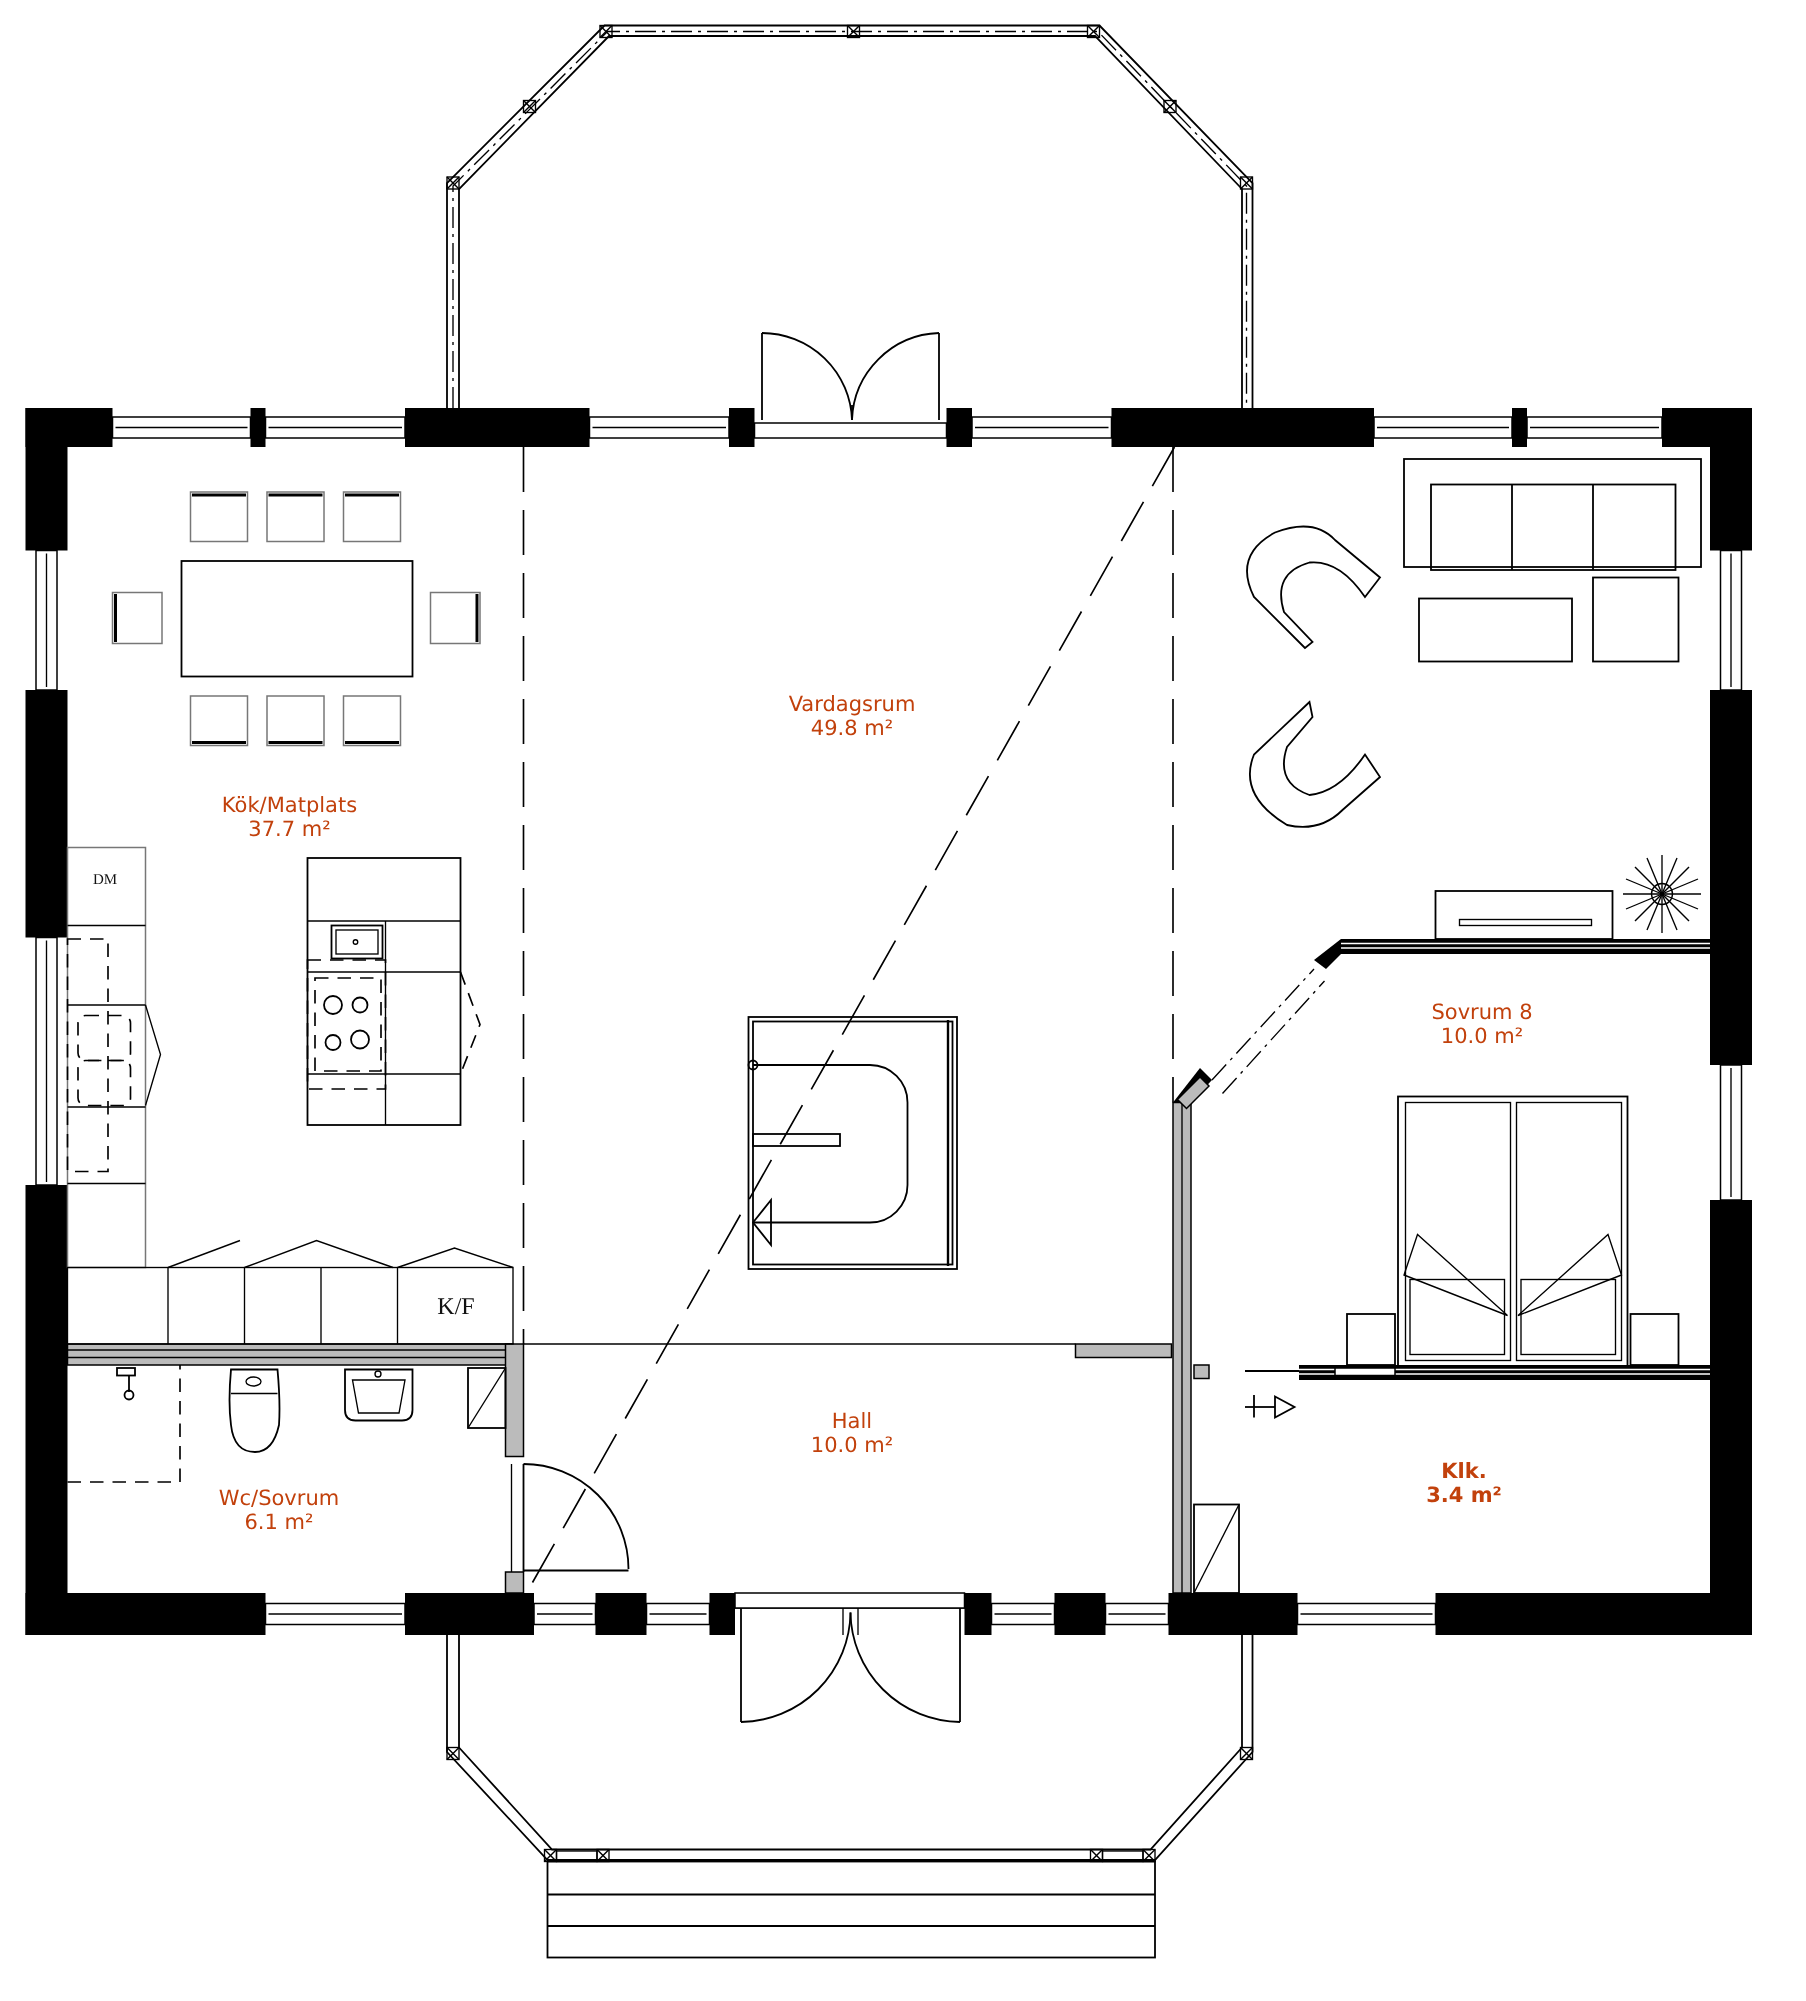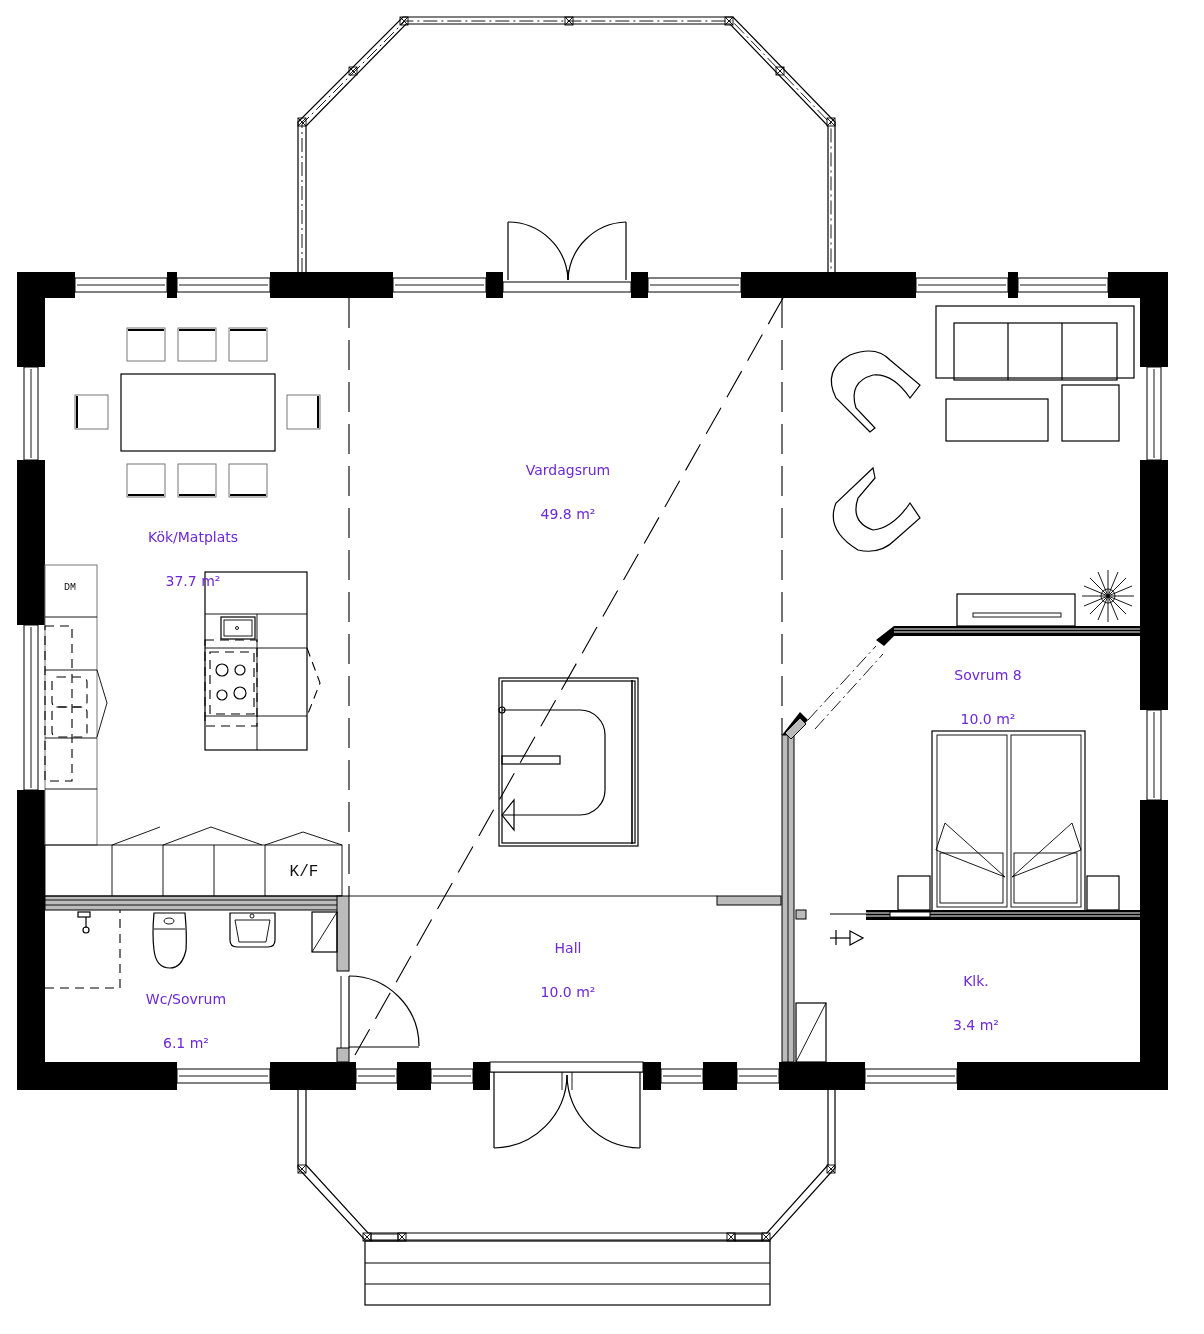--- a/index.html
+++ b/index.html
@@ -8,23 +8,23 @@
   .wall { fill: #000; }
   .ln { fill: none; stroke: #000; stroke-width: 1.2; }
   .ln2 { fill: none; stroke: #000; stroke-width: 1.6; }
   .thin { fill: none; stroke: #000; stroke-width: 0.9; }
   .gray { fill: none; stroke: #777; stroke-width: 1; }
   .dash { fill: none; stroke: #000; stroke-width: 1.1; stroke-dasharray: 9 6; }
   .dashlong { fill: none; stroke: #000; stroke-width: 1.1; stroke-dasharray: 30 12; }
   .dashdot { fill: none; stroke: #000; stroke-width: 0.9; stroke-dasharray: 14 4 2 4; }
   .win { fill: #fff; stroke: #000; stroke-width: 1; }
   .partition { fill: #bbb; stroke: #000; stroke-width: 1; }
-  .label { position: absolute; text-align: center; font-family: "DejaVu Sans", sans-serif; font-size: 14px; line-height: 16px; color: #6d28d9; white-space: nowrap; transform: translateX(-50%); }
-  .label .area { display: block; margin-top: 28px; }
-  .small-label { position: absolute; font-family: Liberation Mono, monospace; color: #111; white-space: nowrap; transform: translate(-50%, -50%); }
+  .label { position: absolute; text-align: center; font-family: "DejaVu Sans", sans-serif; font-size: 14px; line-height: 16px; color: #c2410c; white-space: nowrap; transform: translateX(-50%); }
+  .label .area { display: block; }
+  .small-label { position: absolute; font-family: Liberation Serif, serif; color: #111; white-space: nowrap; transform: translate(-50%, -50%); }
 </style>
 </head>
 <body>
 
 <svg id="plan" viewBox="0 0 1204 1334" xmlns="http://www.w3.org/2000/svg">
 
   <g>
 
     <polyline class="ln" points="298,272 298,122 403,17 733,17 835,122 835,272"></polyline>
     <polyline class="ln" points="306,272 306,126 406,24 730,24 828,126 828,272"></polyline>
@@ -369,19 +369,19 @@
   <span class="area">10.0 m²</span>
 </div>
 <div class="label" style="left:568px; top:940px;">
   <span>Hall</span>
   <span class="area">10.0 m²</span>
 </div>
 <div class="label" style="left:186px; top:991px;">
   <span>Wc/Sovrum</span>
   <span class="area">6.1 m²</span>
 </div>
-<div class="label" style="left:976px; top:973px;">
+<div class="label" style="left:976px; top:973px;font-weight:bold;">
   <span>Klk.</span>
   <span class="area">3.4 m²</span>
 </div>
 
 <div class="small-label" style="left:70px; top:587px; font-size:10px;">DM</div>
 <div class="small-label" style="left:304px; top:872px; font-size:16px;">K/F</div>
 
 </body></html>

